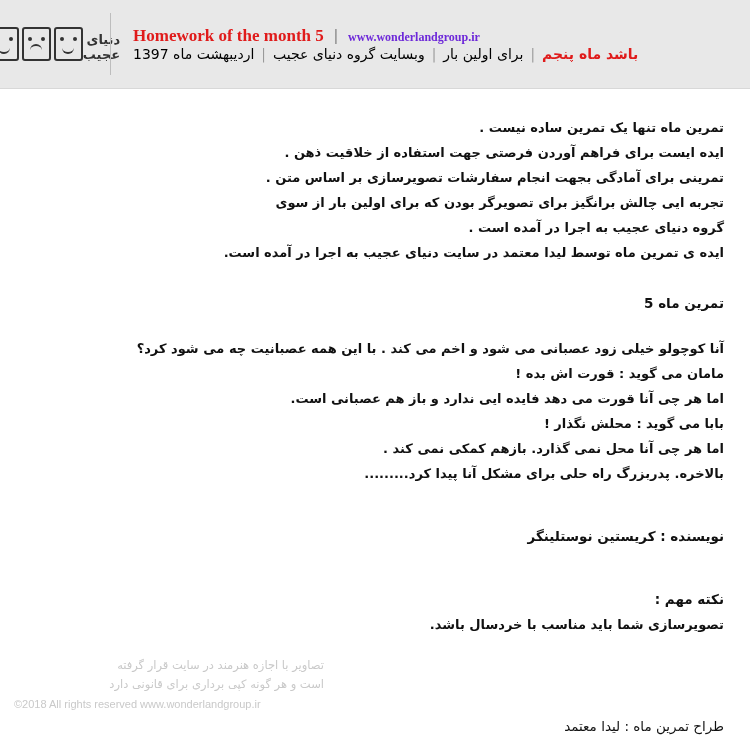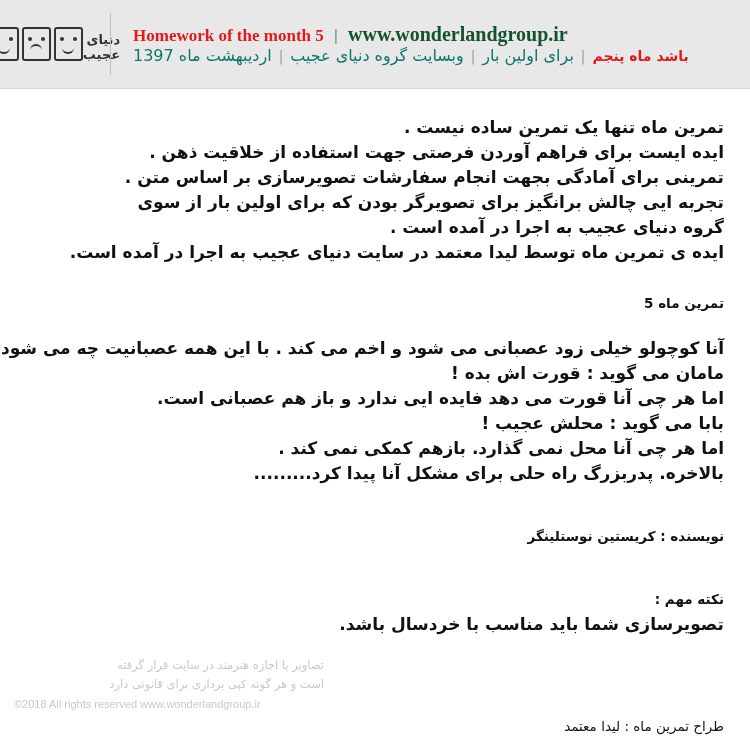--- a/index.html
+++ b/index.html
@@ -103,59 +103,59 @@
     font-family: "Liberation Serif", serif;
     font-size: 17px;
     font-weight: bold;
   }
   .header-line1 .sep {
     color: #8a8a8a;
     font-weight: normal;
     font-family: "Liberation Sans", sans-serif;
   }
   .header-line1 .site {
-    color: #14532d;
+    color: #6d28d9;
     font-family: "Liberation Serif", serif;
-    font-size: 20px;
+    font-size: 12px;
     font-weight: bold;
   }
   .header-line2 {
     direction: rtl;
     display: flex;
     align-items: baseline;
     gap: 7px;
     font-size: 13.5px;
     font-family: "DejaVu Sans", sans-serif;
   }
   .header-line2 .fa-red {
     color: #e01b1b;
     font-weight: bold;
     font-size: 14px;
   }
   .header-line2 .fa-dark {
-    color: #0f766e;
-    font-size: 16px;
+    color: #000000;
+    font-size: 14px;
   }
   .header-line2 .sep2 {
     color: #9a9a9a;
   }
 
   
   .content {
     direction: rtl;
     text-align: right;
     padding: 26px 26px 0 26px;
     font-family: "DejaVu Sans", sans-serif;
     color: #1b1b1b;
   }
   .para {
     margin: 0;
   }
   .line {
-    font-size: 17px;
+    font-size: 13px;
     line-height: 25px;
     font-weight: bold;
     color: #111;
     white-space: nowrap;
   }
   .spacer-lg { height: 26px; }
   .spacer-md { height: 20px; }
   .spacer-sm { height: 12px; }
   .section-title {
     font-size: 13.5px;
@@ -268,21 +268,21 @@
   <div class="spacer-lg"></div>
 
   <div class="section-title">تمرین ماه 5</div>
 
   <div class="spacer-md"></div>
 
   <div class="para">
     <div class="line">آنا کوچولو خیلی زود عصبانی می شود و اخم می کند . با این همه عصبانیت چه می شود کرد؟</div>
     <div class="line">مامان می گوید : قورت اش بده !</div>
     <div class="line">اما هر چی آنا قورت می دهد فایده ایی ندارد و باز هم عصبانی است.</div>
-    <div class="line">بابا می گوید : محلش عجیب !</div>
+    <div class="line">بابا می گوید : محلش نگذار !</div>
     <div class="line">اما هر چی آنا محل نمی گذارد. بازهم کمکی نمی کند .</div>
     <div class="line">بالاخره. پدربزرگ راه حلی برای مشکل آنا پیدا کرد.........</div>
   </div>
 
   <div class="spacer-lg"></div>
   <div class="spacer-sm"></div>
 
   <div class="author-line">نویسنده : کریستین نوستلینگر</div>
 
   <div class="spacer-lg"></div>

